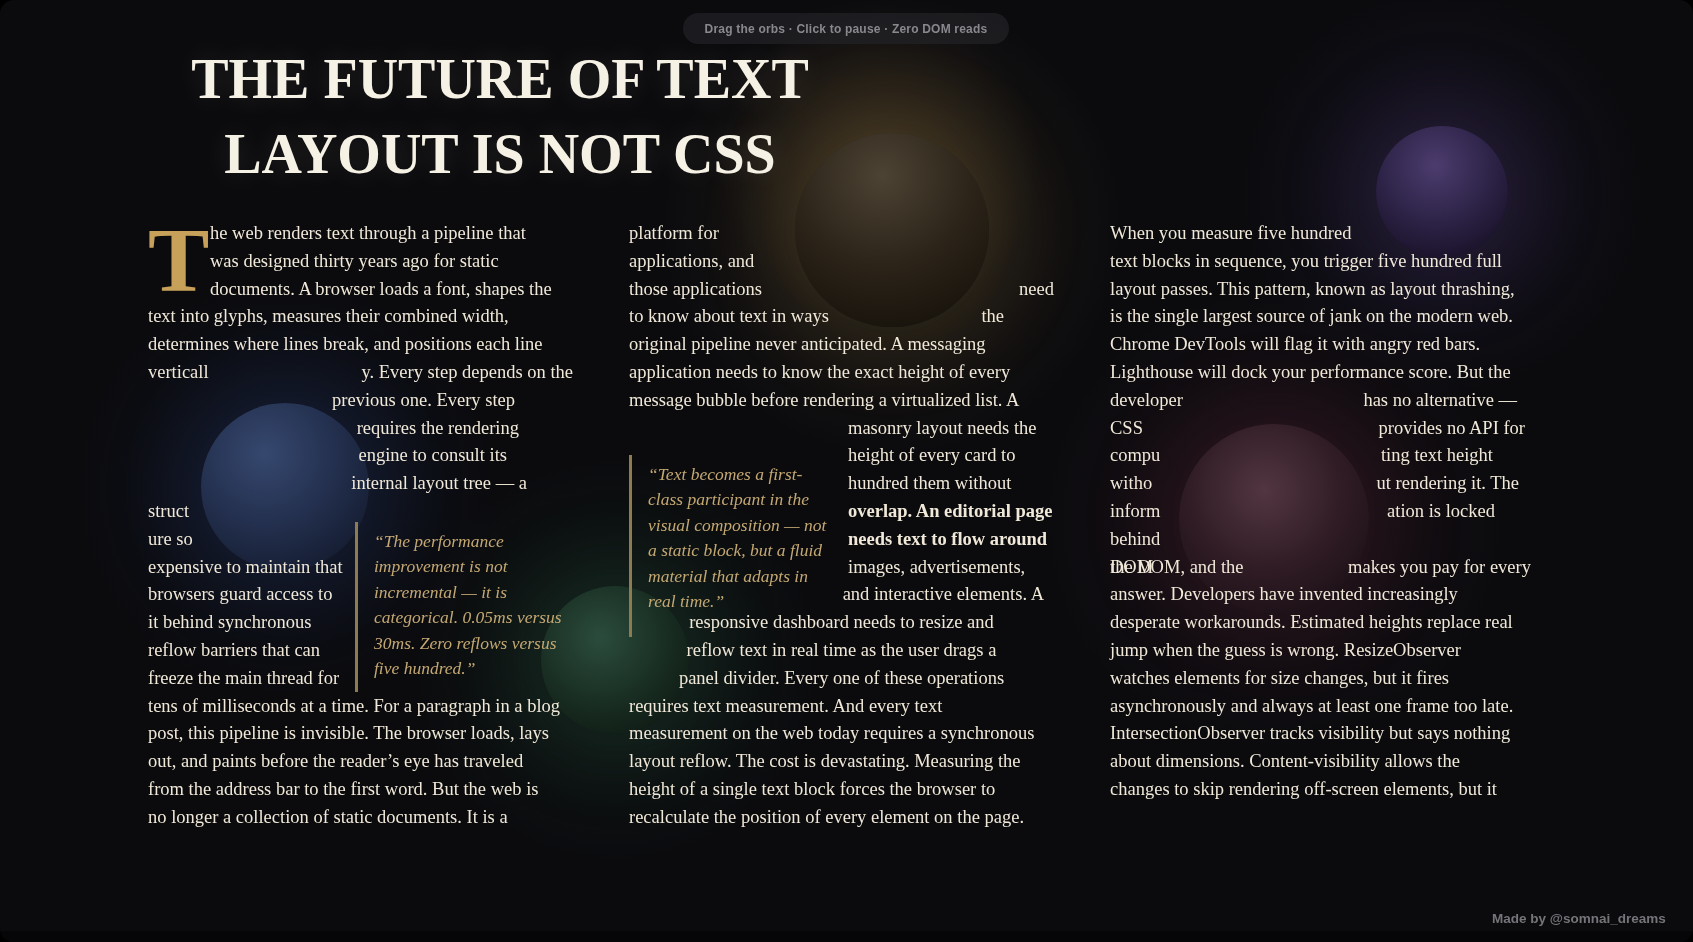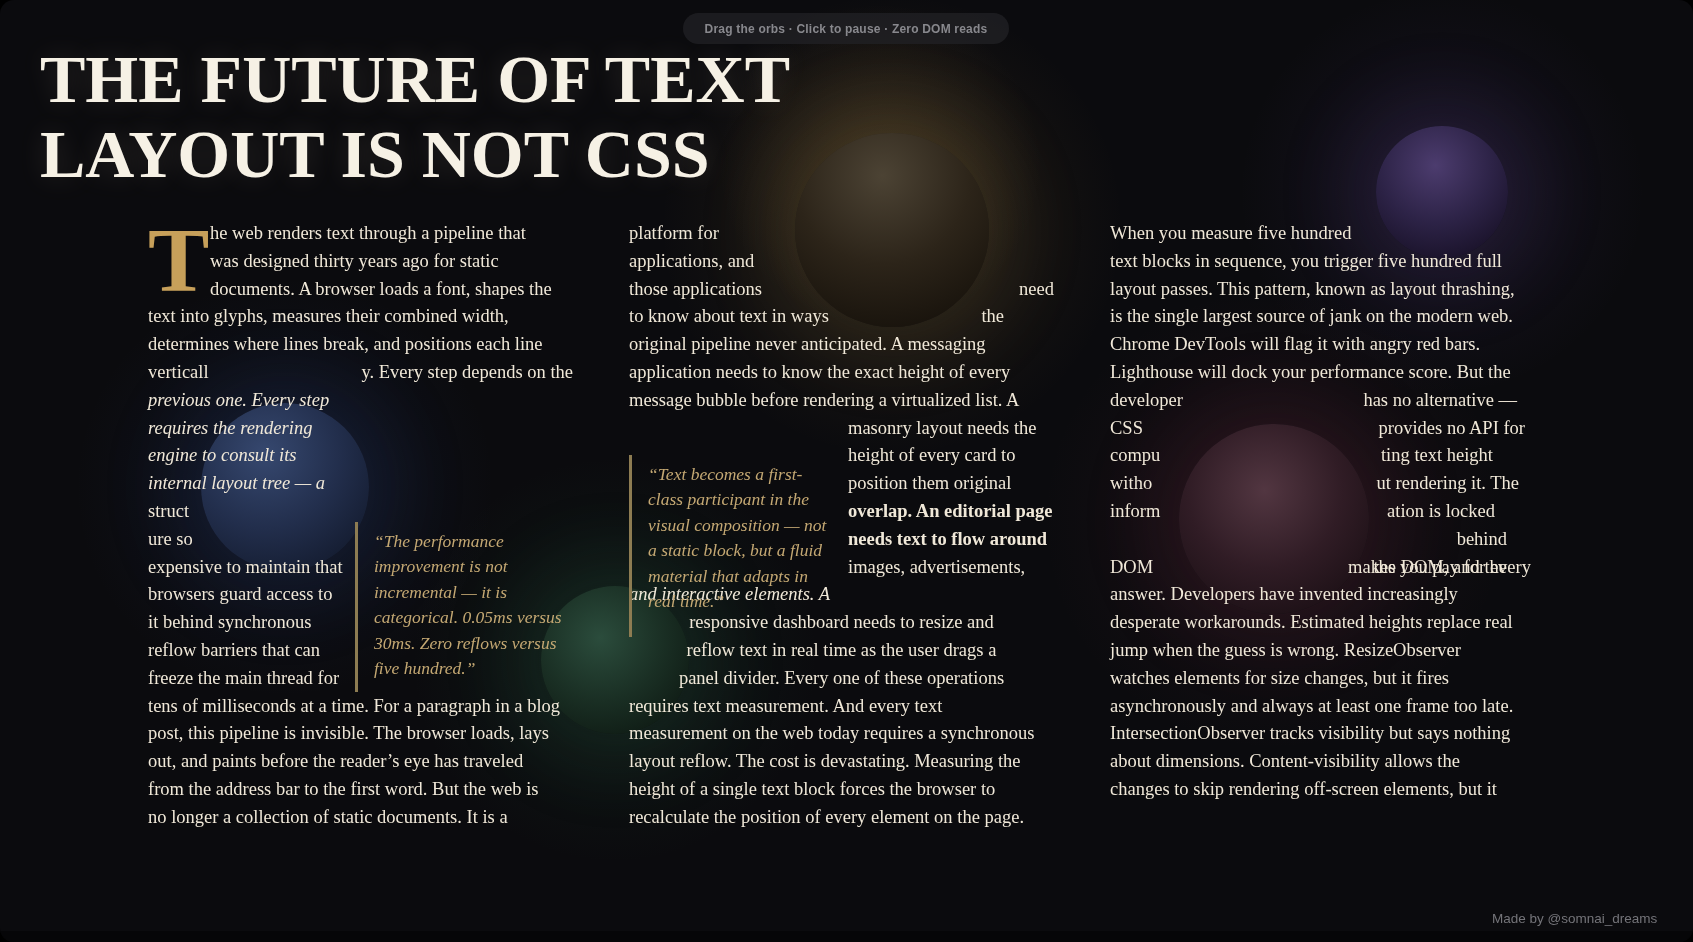--- a/index.html
+++ b/index.html
@@ -19,53 +19,53 @@
   }
   .hint-pill {
     position: absolute; left: 683px; top: 13px; width: 326px; height: 31px;
     background: rgba(34,34,38,0.75); border-radius: 16px; z-index: 6;
     display: flex; align-items: center; justify-content: center;
     font-family: "Liberation Sans", sans-serif; font-size: 12px; font-weight: bold;
     color: #88888d; letter-spacing: 0.2px; white-space: nowrap;
   }
   .title {
     position: absolute; left: 40px; top: 42px; width: 920px; z-index: 4;
-    font-weight: bold; color: #f6f1e5;
-    font-size: 68px; line-height: 75px; letter-spacing: 0px; white-space: nowrap;
+    text-align: center; font-weight: bold; color: #f6f1e5;
+    font-size: 56px; line-height: 75px; letter-spacing: 0px; white-space: nowrap;
     text-shadow: 0 0 28px rgba(255,235,195,0.14);
   }
   .orb-layer { position: absolute; inset: 0; z-index: 1; }
   .orb { position: absolute; border-radius: 50%; cursor: grab; }
   .col {
     position: absolute; top: 220px; width: 425px; z-index: 3;
     color: #f0e8d8; font-size: 18.5px;
   }
   .col1 { left: 148px; } .col2 { left: 629px; } .col3 { left: 1110px; }
   .line {
     height: 27.8px; line-height: 27.8px; white-space: nowrap;
     display: block; text-align: left;
   }
-  .line.right  { text-align: left; font-style: italic; }
+  .line.right  { text-align: right; }
   .line.center { text-align: center; }
-  .line.split  { display: flex; justify-content: space-between; align-items: flex-end; }
+  .line.split  { display: flex; justify-content: space-between; }
   .drop-cap {
     position: absolute; left: 148px; top: 224px; z-index: 3;
     font-size: 92px; line-height: 72px; font-weight: bold; color: #c7a05a;
   }
   .pull-quote {
     position: absolute; z-index: 3; border-left: 3px solid #8d7c52;
     padding: 7px 0 0 16px; font-style: italic; color: #c4a873;
     font-size: 17.5px;
   }
   .quote1 { left: 355px; top: 522px; width: 220px; height: 170px; }
   .quote2 { left: 629px; top: 455px; width: 212px; height: 182px; }
   .qline { height: 25.4px; line-height: 25.4px; white-space: nowrap; }
   .credit {
     position: absolute; left: 1492px; top: 911px; z-index: 6;
-    font-family: "Liberation Sans", sans-serif; font-size: 13.5px; font-weight: normal;
+    font-family: "Liberation Sans", sans-serif; font-size: 13.5px; font-weight: bold;
     color: #747479; white-space: nowrap;
   }
   .bottom-band {
     position: absolute; left: 0; bottom: 0; width: 100%; height: 11px;
     background: #060608; z-index: 5;
   }
 </style>
 </head>
 <body>
 
@@ -126,21 +126,21 @@
       </div>
       <div class="line split" style="padding-right: 50px;">
         <span>to know about text in ways</span>
         <span>the</span>
       </div>
       <div class="line">original pipeline never anticipated. A messaging</div>
       <div class="line">application needs to know the exact height of every</div>
       <div class="line">message bubble before rendering a virtualized list. A</div>
       <div class="line" style="padding-left: 219px;">masonry layout needs the</div>
       <div class="line" style="padding-left: 219px;">height of every card to</div>
-      <div class="line" style="padding-left: 219px;">position them original</div>
+      <div class="line" style="padding-left: 219px;">hundred them without</div>
       <div class="line" style="padding-left: 219px; font-weight: bold;">overlap. An editorial page</div>
       <div class="line" style="padding-left: 219px; font-weight: bold;">needs text to flow around</div>
       <div class="line" style="padding-left: 219px;">images, advertisements,</div>
       <div class="line right" style="padding-right: 10px;">and interactive elements. A</div>
       <div class="line center">responsive dashboard needs to resize and</div>
       <div class="line center">reflow text in real time as the user drags a</div>
       <div class="line center">panel divider. Every one of these operations</div>
       <div class="line">requires text measurement. And every text</div>
       <div class="line">measurement on the web today requires a synchronous</div>
       <div class="line">layout reflow. The cost is devastating. Measuring the</div>

